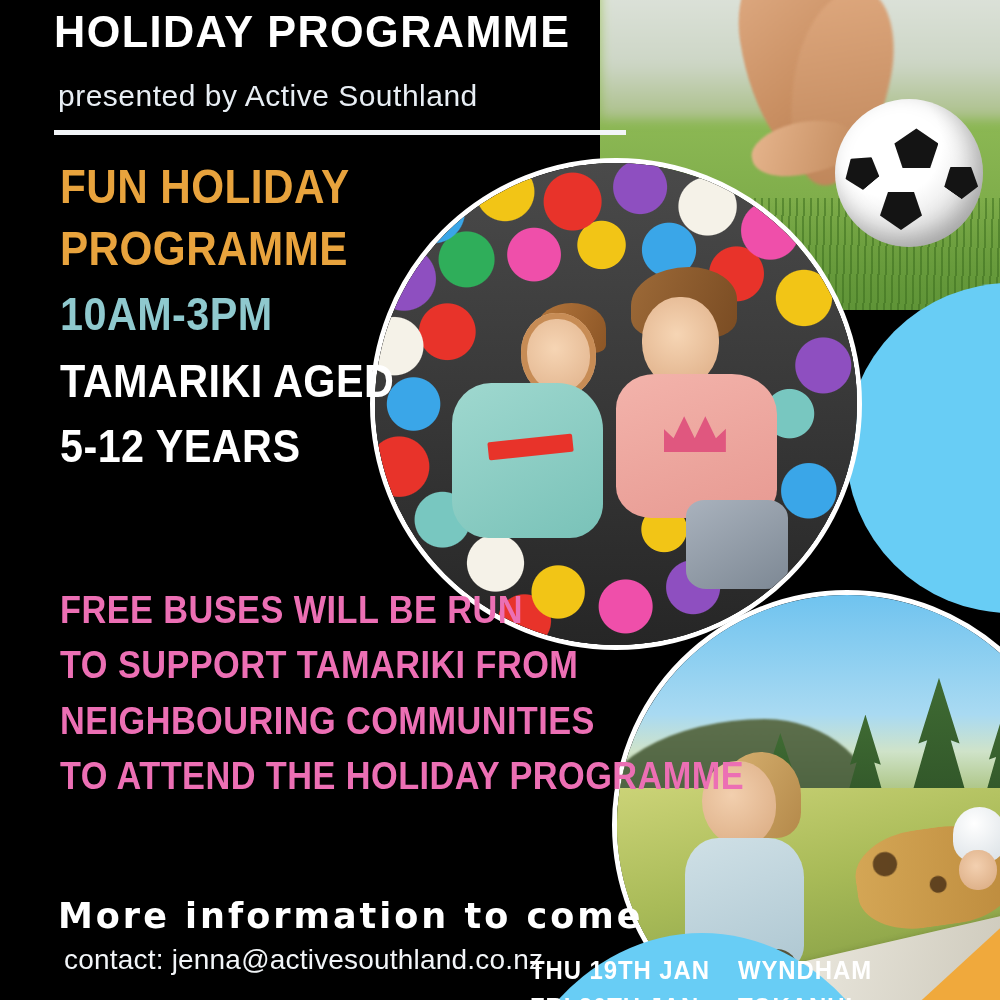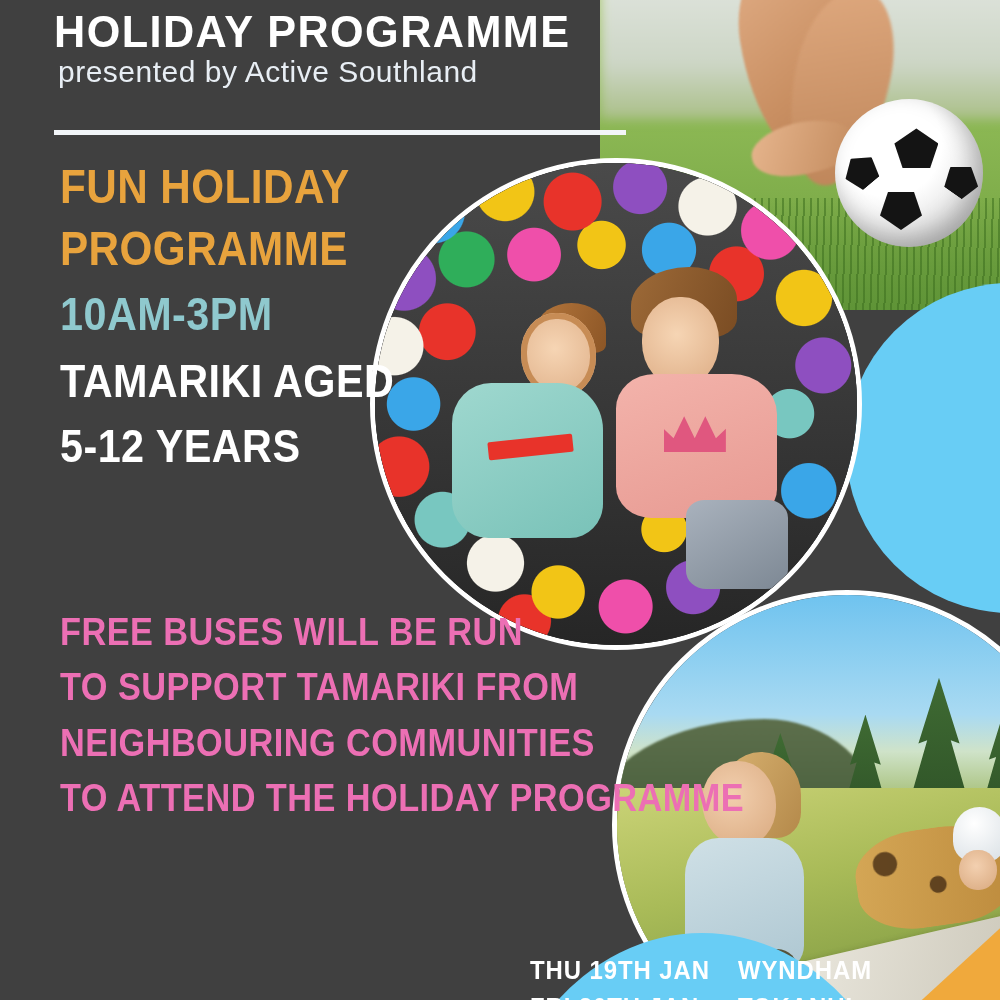--- a/index.html
+++ b/index.html
@@ -5,21 +5,21 @@
   html, body {
     margin: 0;
     padding: 0;
     background: #0e1f33;
   }
   #poster {
     position: relative;
     width: 1000px;
     height: 1000px;
     overflow: hidden;
-    background: #404040;
+    background: #000000;
     font-family: "Liberation Sans", sans-serif;
   }
 
   
 
   .photo-soccer {
     position: absolute;
     left: 600px; top: -20px;
     width: 420px; height: 330px;
     background:
@@ -300,21 +300,21 @@
     letter-spacing: 1.5px;
     color: #ffffff;
     line-height: 1.05;
     margin: 0;
     transform: scaleX(0.96);
     transform-origin: left center;
   }
   .subtitle {
     font-size: 30px;
     color: #e8eef4;
-    margin: 0 0 0 4px;
+    margin: 24px 0 0 4px;
     font-weight: 400;
     letter-spacing: 0.5px;
   }
   .divider {
     position: absolute; left: 54px; top: 130px;
     width: 572px; height: 5px;
     background: #f2f5f8; z-index: 6;
   }
 
   .leftcol { position: absolute; left: 60px; top: 156px; width: 520px; z-index: 7; }
@@ -326,21 +326,21 @@
     transform: scaleX(0.88);
     transform-origin: left center;
     margin: 0;
     white-space: nowrap;
   }
   .l-gold   { color: #E8A33D; font-size: 48px; line-height: 1.30; }
   .l-teal   { color: #8FC9CE; font-size: 47px; line-height: 1.42; }
   .l-white  { color: #ffffff; font-size: 47px; line-height: 1.40; }
   .l-pink   { color: #EC6FB4; font-size: 39px; line-height: 1.42; }
 
-  .pinkblock { position: absolute; left: 60px; top: 604px; width: 620px; z-index: 7; }
+  .pinkblock { position: absolute; left: 60px; top: 582px; width: 620px; z-index: 7; }
 
   .footer { position: absolute; left: 58px; top: 896px; z-index: 8; }
   .more {
     font-family: "DejaVu Sans", sans-serif;
     font-weight: 700;
     font-size: 35px;
     letter-spacing: 3px;
     color: #ffffff;
     margin: 0;
   }
@@ -448,20 +448,24 @@
     <p class="cond l-white">5-12 YEARS</p>
   </div>
 
   <div class="pinkblock">
     <p class="cond l-pink">FREE BUSES WILL BE RUN</p>
     <p class="cond l-pink">TO SUPPORT TAMARIKI FROM</p>
     <p class="cond l-pink">NEIGHBOURING COMMUNITIES</p>
     <p class="cond l-pink">TO ATTEND THE HOLIDAY PROGRAMME</p>
   </div>
 
+  <div class="footer">
+    <p class="more">More information to come</p>
+    <p class="contact">contact: jenna@activesouthland.co.nz</p>
+  </div>
 
   <div class="dates">
     <span>THU 19TH JAN</span>
     <span>WYNDHAM</span>
     <span>FRI 20TH JAN</span>
     <span>TOKANUI</span>
   </div>
 
 </div>
 

